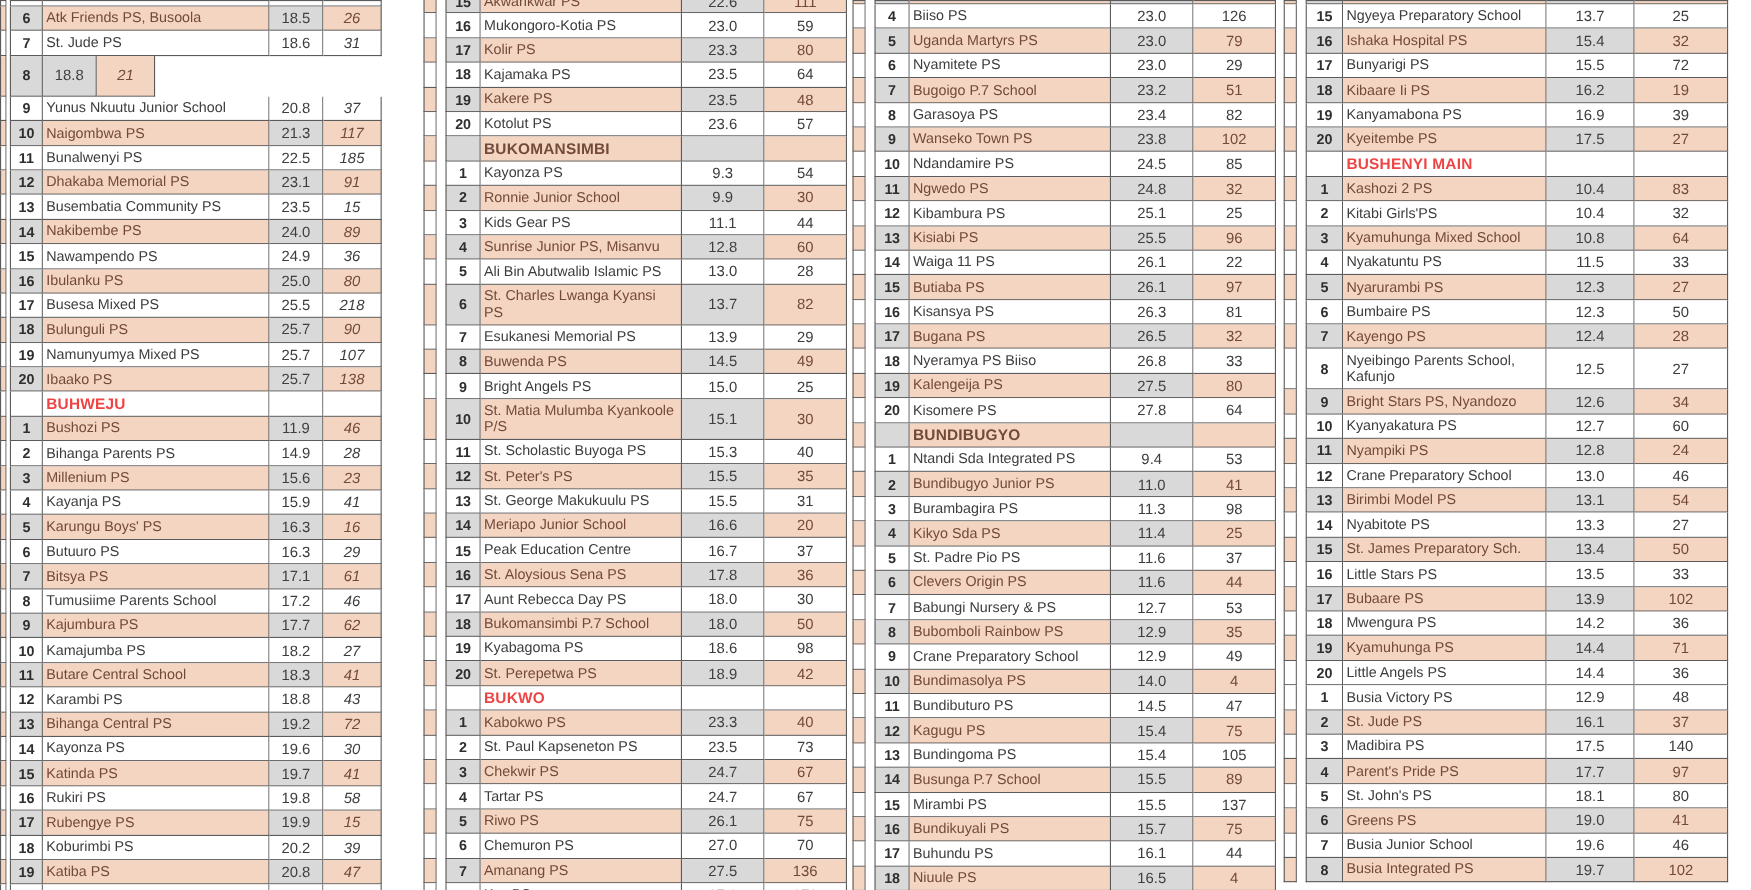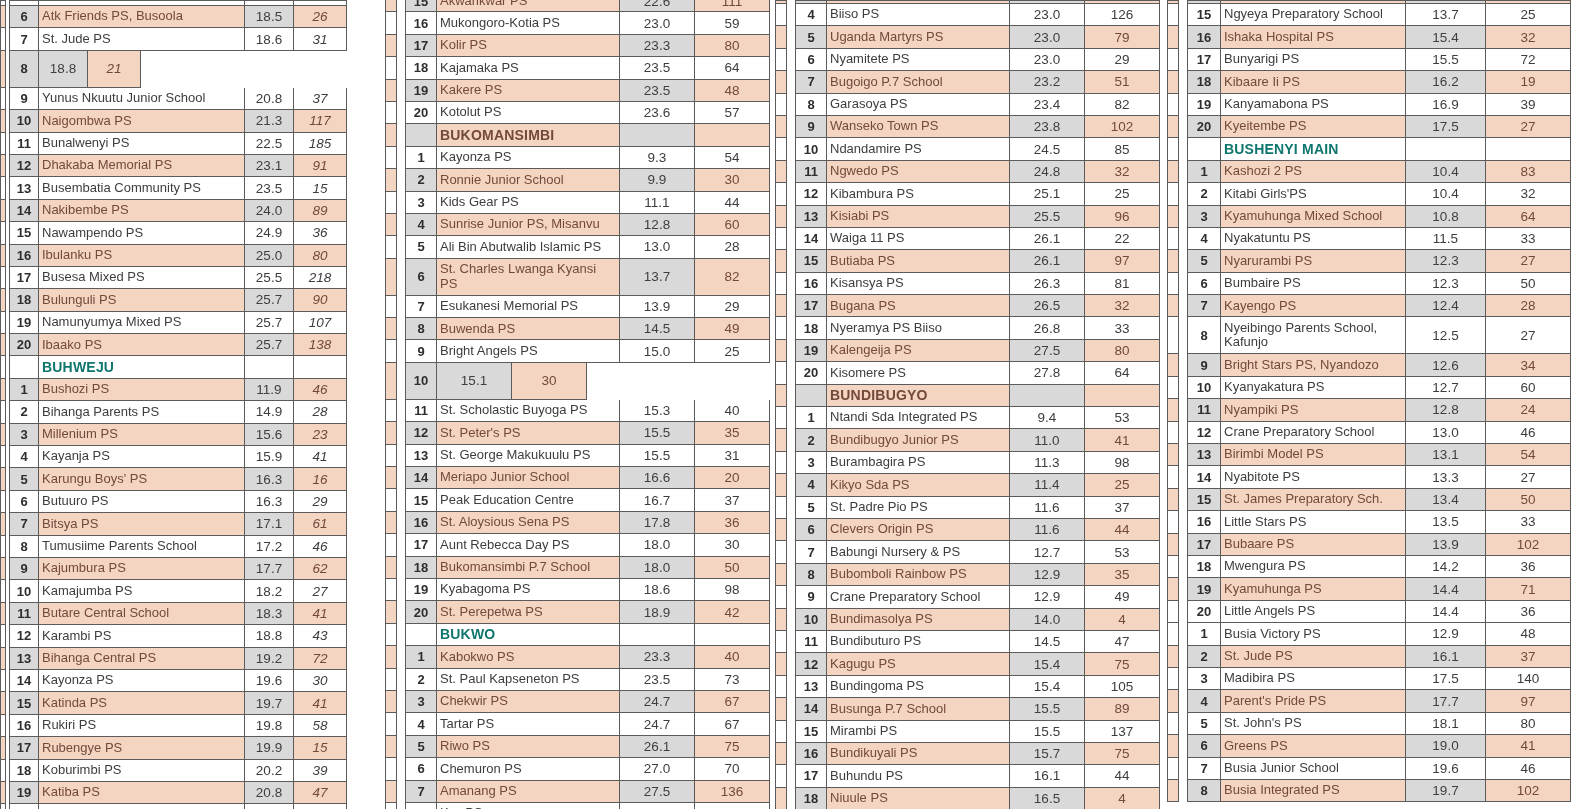--- a/index.html
+++ b/index.html
@@ -33,21 +33,21 @@
   .c1 .strip{width:6px;} .c1 .gap{width:3px;} .c1 .rank{width:30px;} .c1 .name{width:206px;} .c1 .score{width:49px;text-align:right;} .c1 .cnt{width:53px;font-style:italic;}
   .c2 .strip,.c3 .strip{width:12px;} .c2 .gap,.c3 .gap{width:8px;}
   .c2 .rank,.c3 .rank{width:32px;} .c2 .name,.c3 .name{width:183px;}
   .c2 .score,.c3 .score{width:75px;} .c2 .cnt,.c3 .cnt{width:75px;}
   .c4 .strip{width:12px;} .c4 .gap{width:8px;} .c4 .rank{width:34px;} .c4 .name{width:185px;} .c4 .score{width:80px;} .c4 .cnt{width:85px;}
   
   .row.sh .strip,.row.sh .name,.row.sh .cnt{background:var(--peach);}
   .row.sh .rank,.row.sh .score{background:var(--gray);}
   .row.sh .name,.row.sh .cnt{color:var(--tbrown);}
   .row.sh .score{color:#3f3f3f;}
-  .hdr{font-weight:bold;font-size:14px;color:#0f766e;letter-spacing:0.2px;}
+  .hdr{font-weight:bold;font-size:14px;color:#ef4444;letter-spacing:0.2px;}
 </style>
 </head>
 <body>
 
 <div class="stage">
   <div class="col c1" style="margin-top: 0px;">
       <div class="row" style="height: 6px;">
         <div class="cell strip"></div>
         <div class="gap"></div>
         <div class="cell rank"></div>
@@ -469,20 +469,21 @@
         <div class="gap"></div>
         <div class="cell rank">9</div>
         <div class="cell name">Bright Angels PS</div>
         <div class="cell score">15.0</div>
         <div class="cell cnt">25</div>
       </div>
       <div class="row sh tall">
         <div class="cell strip"></div>
         <div class="gap"></div>
         <div class="cell rank">10</div>
+        <div class="cell name">St. Matia Mulumba Kyankoole P/S</div>
         <div class="cell score">15.1</div>
         <div class="cell cnt">30</div>
       </div>
       <div class="row">
         <div class="cell strip"></div>
         <div class="gap"></div>
         <div class="cell rank">11</div>
         <div class="cell name">St. Scholastic Buyoga PS</div>
         <div class="cell score">15.3</div>
         <div class="cell cnt">40</div>

